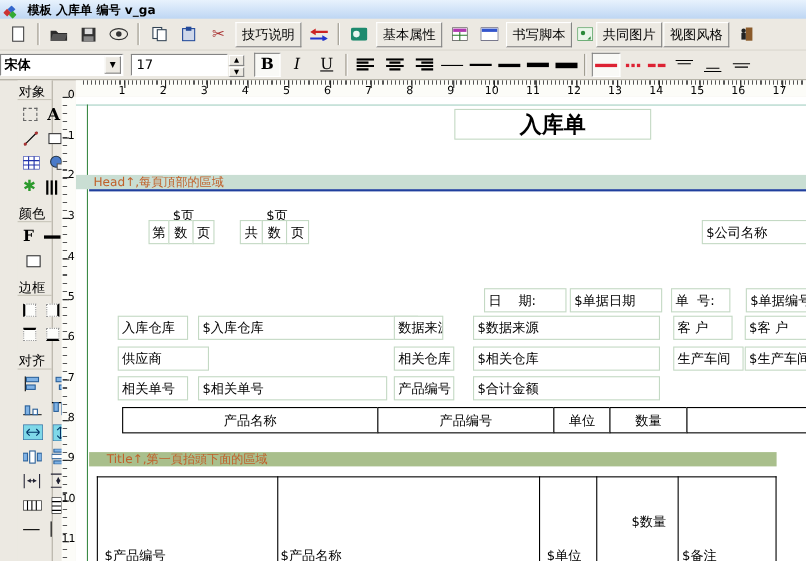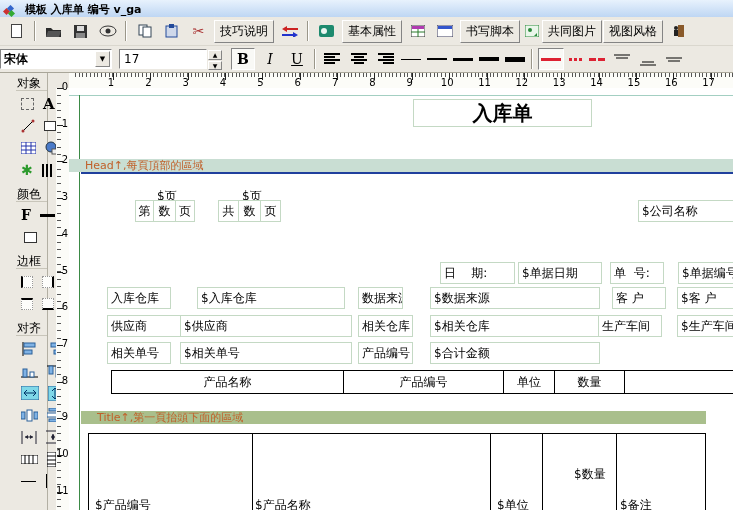--- a/index.html
+++ b/index.html
@@ -530,31 +530,30 @@
     <div class="fbox c" style="left:191px;top:112px;width:21px">页</div>
 
     <div class="fbox" style="left:569px;top:112px;width:170px">$公司名称</div>
 
     <div class="fbox" style="left:371px;top:174px;width:75px">日    期:</div>
     <div class="fbox" style="left:449px;top:174px;width:84px">$单据日期</div>
     <div class="fbox" style="left:541px;top:174px;width:54px">单  号:</div>
     <div class="fbox" style="left:609px;top:174px;width:110px">$单据编号</div>
 
     <div class="fbox" style="left:38px;top:199px;width:64px">入库仓库</div>
-    <div class="fbox" style="left:128px;top:199px;width:148px">$入库仓库</div>
+    <div class="fbox" style="left:111px;top:199px;width:200px">$入库仓库</div>
     <div class="fbox" style="left:289px;top:199px;width:45px">数据来源</div>
     <div class="fbox" style="left:361px;top:199px;width:170px">$数据来源</div>
     <div class="fbox" style="left:543px;top:199px;width:54px">客 户</div>
     <div class="fbox" style="left:608px;top:199px;width:110px">$客 户</div>
 
     <div class="fbox" style="left:38px;top:227px;width:83px">供应商</div>
-    <div class="fbox" style="left:111px;top:227px;width:172px">$供应商</div>
     <div class="fbox" style="left:289px;top:227px;width:55px">相关仓库</div>
     <div class="fbox" style="left:361px;top:227px;width:170px">$相关仓库</div>
-    <div class="fbox" style="left:529px;top:227px;width:64px">生产车间</div>
+    <div class="fbox" style="left:543px;top:227px;width:64px">生产车间</div>
     <div class="fbox" style="left:608px;top:227px;width:110px">$生产车间</div>
 
     <div class="fbox" style="left:38px;top:254px;width:64px">相关单号</div>
     <div class="fbox" style="left:111px;top:254px;width:172px">$相关单号</div>
     <div class="fbox" style="left:289px;top:254px;width:55px">产品编号</div>
     <div class="fbox" style="left:361px;top:254px;width:170px">$合计金额</div>
 
     <div class="htable">
       <div class="hcell" style="width:233px">产品名称</div>
       <div class="hcell" style="width:161px">产品编号</div>

